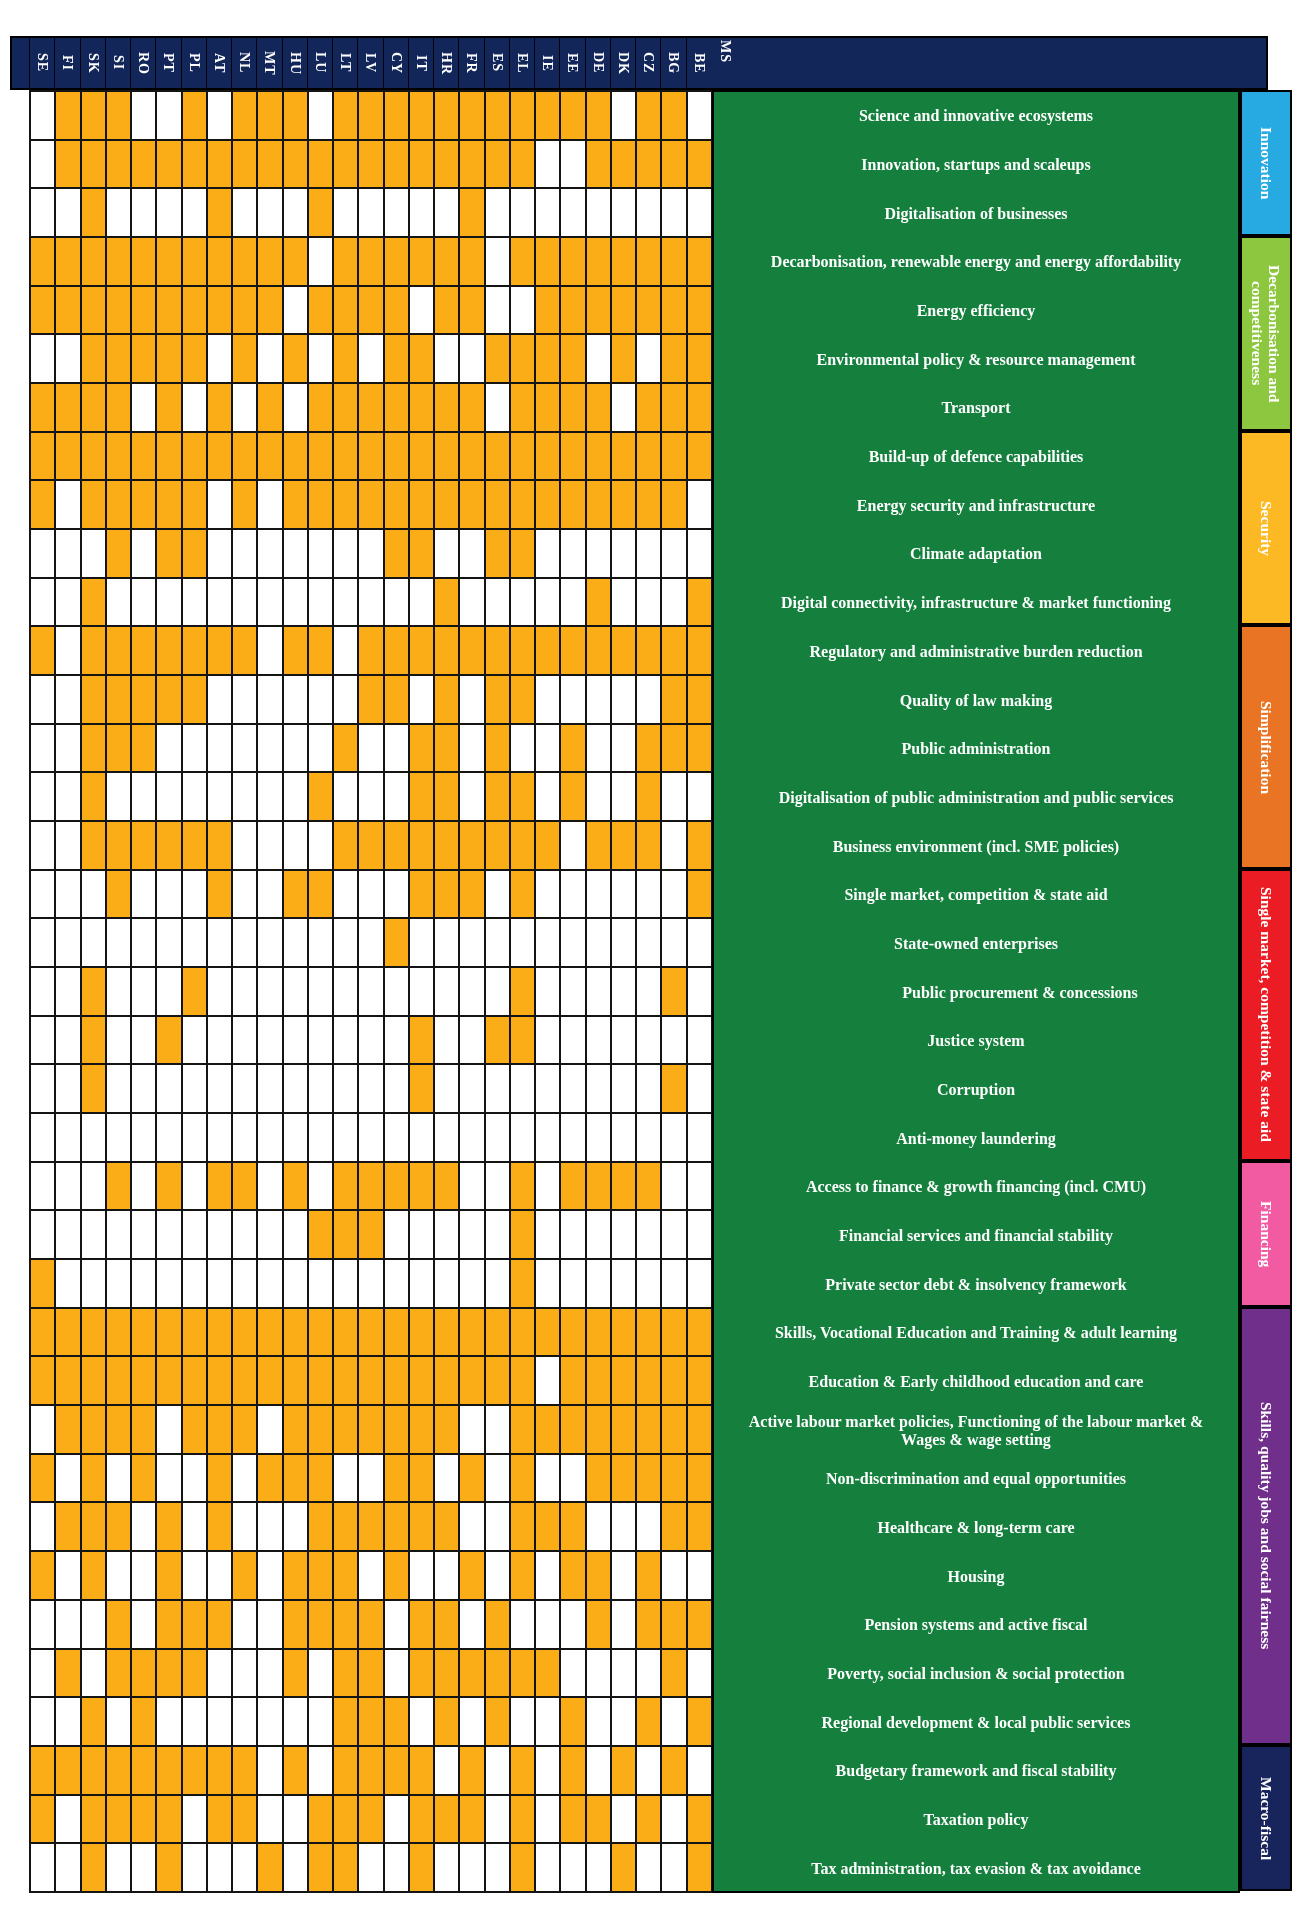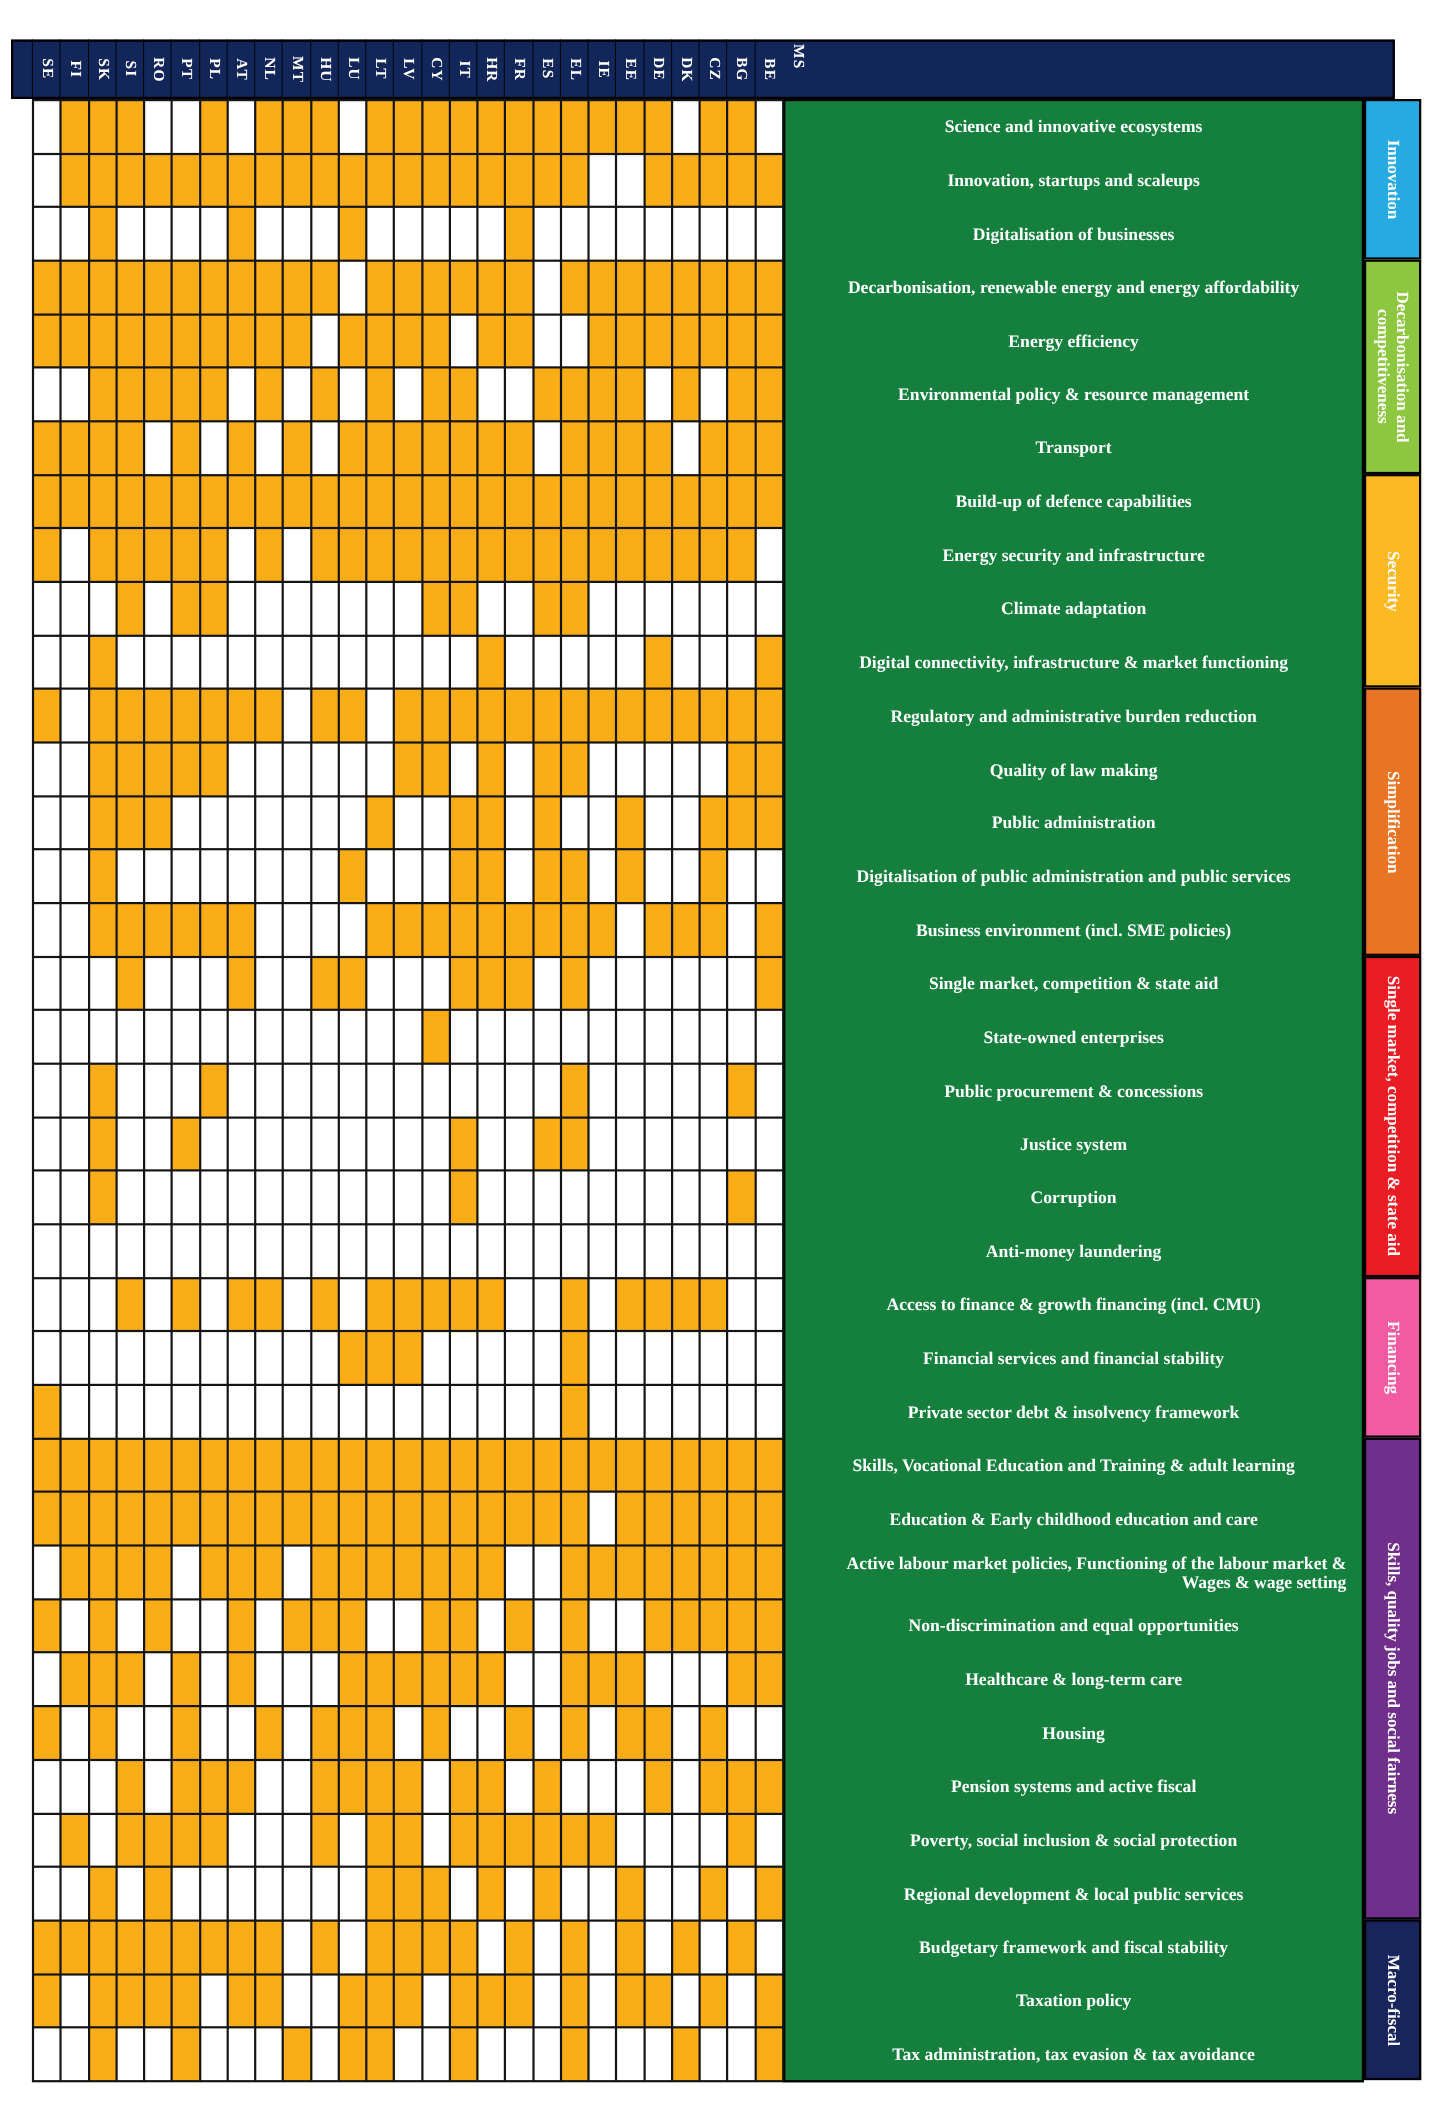--- a/index.html
+++ b/index.html
@@ -1140,30 +1140,30 @@
       <div class="row-label" style="top: 389.44px; height: 48.68px;">Energy security and infrastructure</div>
       <div class="row-label" style="top: 438.12px; height: 48.68px;">Climate adaptation</div>
       <div class="row-label" style="top: 486.8px; height: 48.68px;">Digital connectivity, infrastructure &amp; market functioning</div>
       <div class="row-label" style="top: 535.48px; height: 48.68px;">Regulatory and administrative burden reduction</div>
       <div class="row-label" style="top: 584.16px; height: 48.68px;">Quality of law making</div>
       <div class="row-label" style="top: 632.84px; height: 48.68px;">Public administration</div>
       <div class="row-label" style="top: 681.52px; height: 48.68px;">Digitalisation of  public administration and public services</div>
       <div class="row-label" style="top: 730.2px; height: 48.68px;">Business environment (incl. SME policies)</div>
       <div class="row-label" style="top: 778.88px; height: 48.68px;">Single market, competition &amp;  state aid</div>
       <div class="row-label" style="top: 827.56px; height: 48.68px;">State-owned enterprises</div>
-      <div class="row-label" style="top: 876.24px; height: 48.68px;">Public procurement &amp; concessions</div>
+      <div class="row-label" style="top: 876.24px; height: 48.68px; margin-left: 44px;">Public procurement &amp; concessions</div>
       <div class="row-label" style="top: 924.92px; height: 48.68px;">Justice system</div>
       <div class="row-label" style="top: 973.6px; height: 48.68px;">Corruption</div>
       <div class="row-label" style="top: 1022.28px; height: 48.68px;">Anti-money laundering</div>
       <div class="row-label" style="top: 1070.96px; height: 48.68px;">Access to finance &amp; growth financing (incl. CMU)</div>
       <div class="row-label" style="top: 1119.64px; height: 48.68px;">Financial services and financial stability</div>
       <div class="row-label" style="top: 1168.32px; height: 48.68px;">Private sector debt &amp; insolvency framework</div>
       <div class="row-label" style="top: 1265.68px; height: 48.68px;">Education &amp; Early childhood education and care</div>
       <div class="row-label" style="top: 1217px; height: 48.68px;">Skills, Vocational Education and Training &amp; adult learning</div>
-      <div class="row-label" style="top: 1314.36px; height: 48.68px; text-align: right;">Active labour market policies, Functioning of the labour market &amp; Wages &amp; wage setting</div>
+      <div class="row-label" style="top: 1314.36px; height: 48.68px;">Active labour market policies, Functioning of the labour market &amp; Wages &amp; wage setting</div>
       <div class="row-label" style="top: 1363.04px; height: 48.68px;">Non-discrimination and equal opportunities</div>
       <div class="row-label" style="top: 1411.72px; height: 48.68px;">Healthcare &amp; long-term care</div>
       <div class="row-label" style="top: 1460.4px; height: 48.68px;">Housing</div>
       <div class="row-label" style="top: 1509.08px; height: 48.68px;">Pension systems  and active fiscal</div>
       <div class="row-label" style="top: 1557.76px; height: 48.68px;">Poverty, social inclusion &amp;  social protection</div>
       <div class="row-label" style="top: 1606.44px; height: 48.68px;">Regional development &amp; local public services</div>
       <div class="row-label" style="top: 1655.12px; height: 48.68px;">Budgetary framework and fiscal stability</div>
       <div class="row-label" style="top: 1703.8px; height: 48.68px;">Taxation policy</div>
       <div class="row-label" style="top: 1752.48px; height: 48.68px;">Tax administration, tax evasion &amp;  tax avoidance</div>
     </div>

